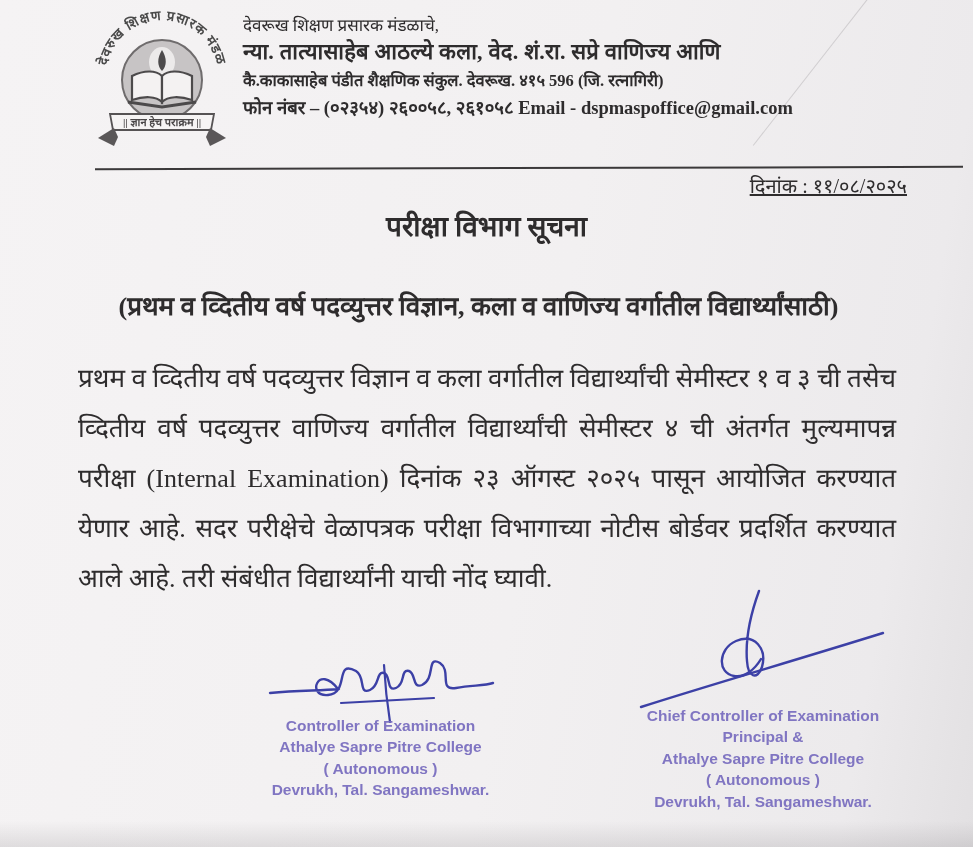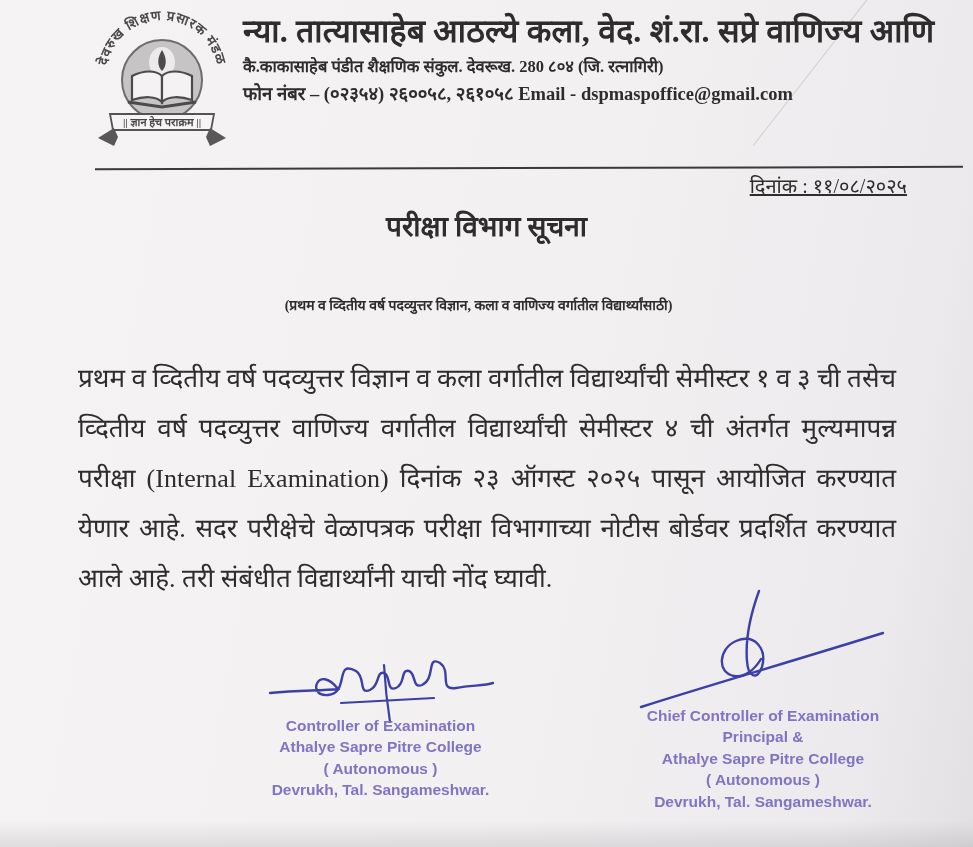--- a/index.html
+++ b/index.html
@@ -18,27 +18,27 @@
     content:"";position:absolute;top:-20px;right:90px;width:1px;height:210px;
     background:rgba(120,115,120,.25);transform:rotate(38deg);transform-origin:top;
   }
   .page::before{ 
     content:"";position:absolute;left:0;bottom:0;width:100%;height:26px;
     background:linear-gradient(180deg,rgba(0,0,0,0) 0%,rgba(90,85,90,.14) 100%);
   }
   .logo{position:absolute;left:84px;top:6px;width:156px;height:150px;}
   .header-text{position:absolute;left:243px;top:13px;width:715px;}
   .society-line{font-size:17px;font-weight:500;margin:0 0 3px 0;}
-  .college-line{font-size:32px;font-weight:700;line-height:1.15;margin:0;letter-spacing:.2px;}
+  .college-line{font-size:22px;font-weight:700;line-height:1.15;margin:0;letter-spacing:.2px;}
   .address-line{font-size:16.5px;font-weight:700;margin:4px 0 0 0;}
   .phone-line{font-size:18.5px;font-weight:700;margin:3px 0 0 0;}
   .rule{position:absolute;left:95px;top:167px;width:868px;height:2px;background:#3b393a;transform:rotate(-0.15deg);}
   .date-line{position:absolute;top:172px;right:66px;font-size:20px;text-decoration:underline;}
   .notice-title{position:absolute;left:0;right:0;top:206px;text-align:center;font-size:28px;font-weight:700;margin:0;}
-  .notice-subtitle{position:absolute;left:0;right:16px;top:287px;text-align:center;font-size:14px;font-weight:700;margin:8px;}
+  .notice-subtitle{position:absolute;left:0;right:16px;top:287px;text-align:center;font-size:26px;font-weight:700;margin:0;}
   .notice-body{
     position:absolute;left:78px;top:354px;width:818px;
     font-size:26px;line-height:50px;text-align:justify;margin:0;
   }
   .sig-block{position:absolute;text-align:center;}
   .sig-left{left:233px;top:645px;width:295px;}
   .sig-right{left:603px;top:585px;width:320px;}
   .sig-svg{display:block;margin:0 auto;}
   .stamp{color:rgba(118,106,190,.92);font-weight:700;font-family:"Liberation Sans","DejaVu Sans",sans-serif;}
   .stamp div{line-height:1.38;}
@@ -64,22 +64,23 @@
     <path d="M48 70 C 60 64, 72 64, 78 70 L78 96 C 72 90, 60 90, 48 94 Z" fill="#f4f2f2" stroke="#4c4a4b" stroke-width="2.2"></path>
     <path d="M108 70 C 96 64, 84 64, 78 70 L78 96 C 84 90, 96 90, 108 94 Z" fill="#f4f2f2" stroke="#4c4a4b" stroke-width="2.2"></path>
     <path d="M44 96 L78 101 L112 96" fill="none" stroke="#4c4a4b" stroke-width="3"></path>
     <path d="M26 108 L130 108 L127 124 L29 124 Z" fill="#f6f4f4" stroke="#565354" stroke-width="1.8"></path>
     <path d="M30 122 L14 132 L30 140 L34 131 Z" fill="#5a5758"></path>
     <path d="M126 122 L142 132 L126 140 L122 131 Z" fill="#5a5758"></path>
     <text x="78" y="120" text-anchor="middle" font-size="11" font-weight="700" fill="#4a4748">|| ज्ञान हेच पराक्रम ||</text>
   </svg>
 
   <div class="header-text">
+    <p class="society-line">देवरूख शिक्षण प्रसारक मंडळाचे,</p>
     <p class="college-line">न्या. तात्यासाहेब आठल्ये कला, वेद. शं.रा. सप्रे वाणिज्य आणि</p>
-    <p class="address-line">कै.काकासाहेब पंडीत शैक्षणिक संकुल. देवरूख. 280 ८०४ (जि. रत्नागिरी)</p>
+    <p class="address-line">कै.काकासाहेब पंडीत शैक्षणिक संकुल. देवरूख. ४१५ 596 (जि. रत्नागिरी)</p>
     <p class="phone-line">फोन नंबर – (०२३५४)  २६००५८, २६१०५८  Email - dspmaspoffice@gmail.com</p>
   </div>
 
   <div class="rule"></div>
 
   <div class="date-line">दिनांक : ११/०८/२०२५</div>
 
   <h1 class="notice-title">परीक्षा विभाग सूचना</h1>
 
   <p class="notice-subtitle">(प्रथम व व्दितीय वर्ष पदव्युत्तर विज्ञान, कला व वाणिज्य वर्गातील विद्यार्थ्यांसाठी)</p>

